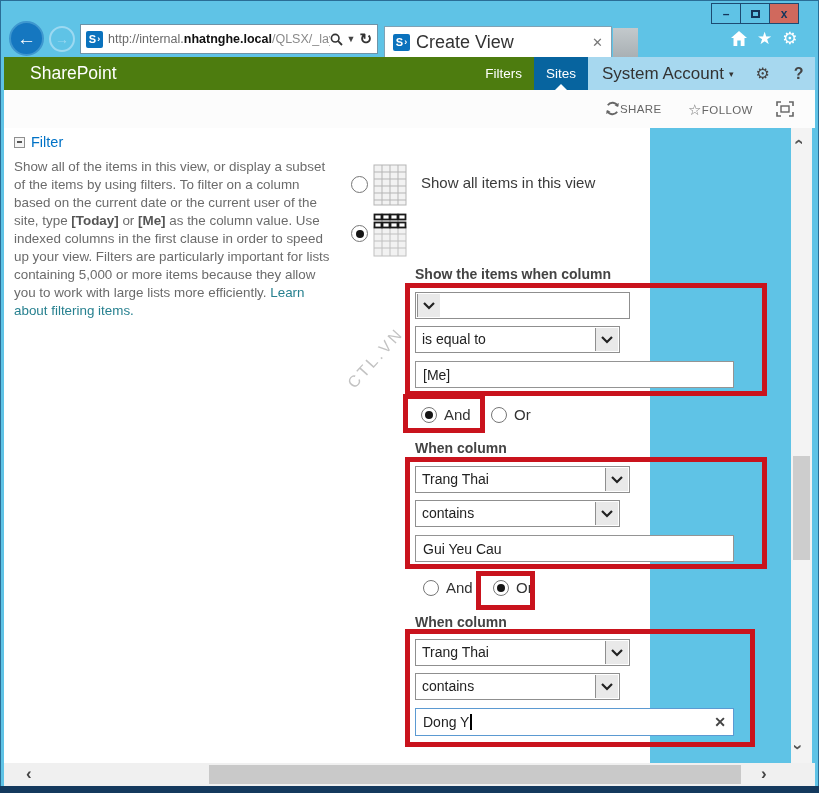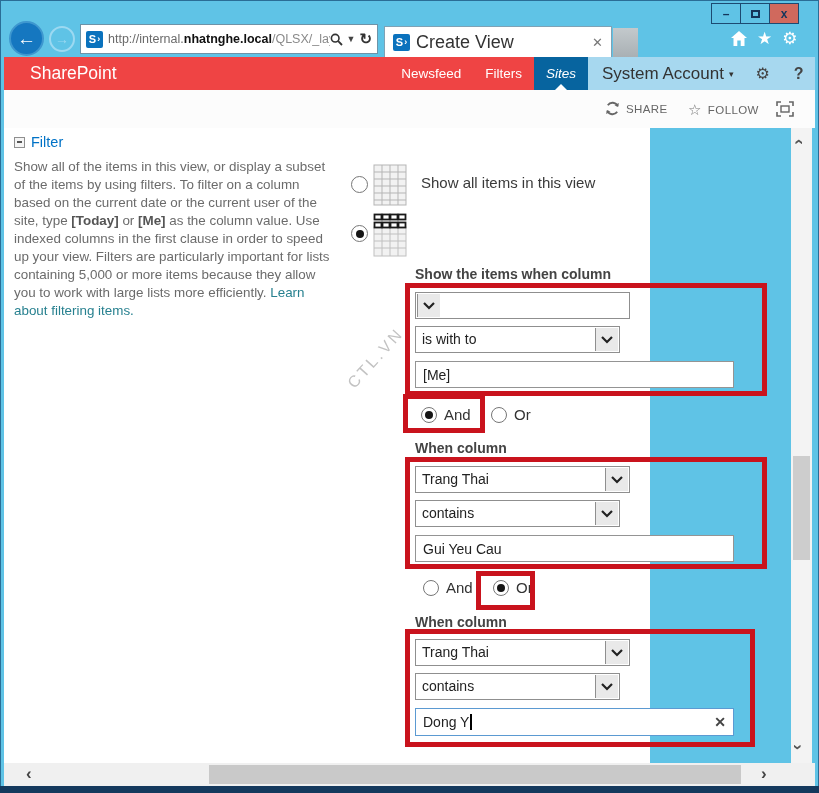--- a/index.html
+++ b/index.html
@@ -37,38 +37,38 @@
   .refresh { font-size:15px; color:#333; font-weight:bold; }
   .tab { top:26px; left:384px; width:228px; height:31px; background:#fff;
          border:1px solid #7fa2b5; border-bottom:none; display:flex; align-items:center; padding:0 8px; }
   .tabtitle { font-size:18px; color:#333; margin-left:6px; flex:1; }
   .tabclose { color:#777; font-size:13px; }
   .newtab { top:28px; left:613px; width:25px; height:29px;
             background:linear-gradient(#c3c9cc,#a9b0b4); }
   .chromeicons { top:28px; left:731px; display:flex; gap:10px; color:#fff; font-size:17px; align-items:center;}
 
   
-  .suite { top:57px; left:4px; width:584px; height:33px; background:#ef4444; }
+  .suite { top:57px; left:4px; width:584px; height:33px; background:#4d7c0f; }
   .brand { position:absolute; left:26px; top:0; line-height:33px; color:#fff; font-size:17.5px; }
   .suitenav { position:absolute; right:0; top:0; height:33px; display:flex; }
   .navitem { color:#fff; font-size:13.5px; line-height:33px; padding:0 12px; position:relative; }
-  .navitem.active { background:#07649f;font-style:italic; }
+  .navitem.active { background:#07649f; }
   .notch { position:absolute; bottom:0; left:50%; margin-left:-6px; width:0; height:0;
            border-left:6px solid transparent; border-right:6px solid transparent;
            border-bottom:6px solid #fff; }
   .acct { top:57px; left:588px; width:227px; height:33px; background:#a7d8ef;
           display:flex; align-items:center; color:#333; }
   .acctname { font-size:17px; margin-left:14px; }
   .acctcaret { font-size:9px; margin-left:5px; color:#333; }
   .acctgear { margin-left:22px; font-size:16px; color:#444; }
   .accthelp { margin-left:24px; font-size:16px; font-weight:bold; color:#444; }
 
   
   .sharerow { top:90px; left:4px; width:811px; height:38px; background:#fcfcfc; }
-  .pageact { position:absolute; top:11px; display:flex; align-items:center; gap:6px;
+  .pageact { position:absolute; top:11px; display:flex; align-items:center; 
              color:#666; font-size:11.5px; letter-spacing:.4px;justify-content:space-between; }
   .follow-star { font-size:15px; color:#777; }
 
   
   .content { top:128px; left:4px; width:646px; height:635px; background:#fff; }
 
   .filterhead { left:10px; top:6px; display:flex; align-items:center; gap:6px; }
   .collapse { width:11px; height:11px; border:1px solid #8f8f8f; background:#f5f5f5;
               display:flex; align-items:center; justify-content:center; }
   .collapse i { display:block; width:5px; height:1.5px; background:#555; }
@@ -156,21 +156,20 @@
     <svg width="16" height="15" viewBox="0 0 16 15">
         <path d="M8 0 L16 7 13.5 7 13.5 15 9.7 15 9.7 9.5 6.3 9.5 6.3 15 2.5 15 2.5 7 0 7 Z" fill="#fff"></path>
       </svg>
     <span>★</span>
     <span>⚙</span>
   </div>
 
   <div class="abs suite">
     <span class="brand">SharePoint</span>
     <div class="suitenav">
-      <span class="navitem">Newsfeed</span>
       <span class="navitem">Filters</span>
       <span class="navitem active"><span>Sites</span><span class="notch"></span></span>
     </div>
   </div>
   <div class="abs acct">
     <span class="acctname">System Account</span>
     <span class="acctcaret">▾</span>
     <span class="acctgear">⚙</span>
     <span class="accthelp">?</span>
   </div>
@@ -249,21 +248,21 @@
     <span class="abs clauseh" style="left:411px; top:138px;">Show the items when column</span>
     <div class="abs redbox" style="left:401px; top:155px; width:362px; height:113px;"></div>
     <div class="abs sel" style="left:411px; top:164px; width:215px; height:27px;">
       <span class="chev">
           <svg width="12" height="8" viewBox="0 0 12 8">
             <path d="M1 1 L6 6 L11 1" fill="none" stroke="#222" stroke-width="2.2"></path>
           </svg>
         </span>
     </div>
     <div class="abs sel" style="left:411px; top:198px; width:205px; height:27px;">
-      <span class="seltxt">is with to</span>
+      <span class="seltxt">is equal to</span>
       <span class="chev">
           <svg width="12" height="8" viewBox="0 0 12 8">
             <path d="M1 1 L6 6 L11 1" fill="none" stroke="#222" stroke-width="2.2"></path>
           </svg>
         </span>
     </div>
     <div class="abs inpbox" style="left:411px; top:233px; width:319px; height:27px;">
       <span>[Me]</span>
     </div>
 

